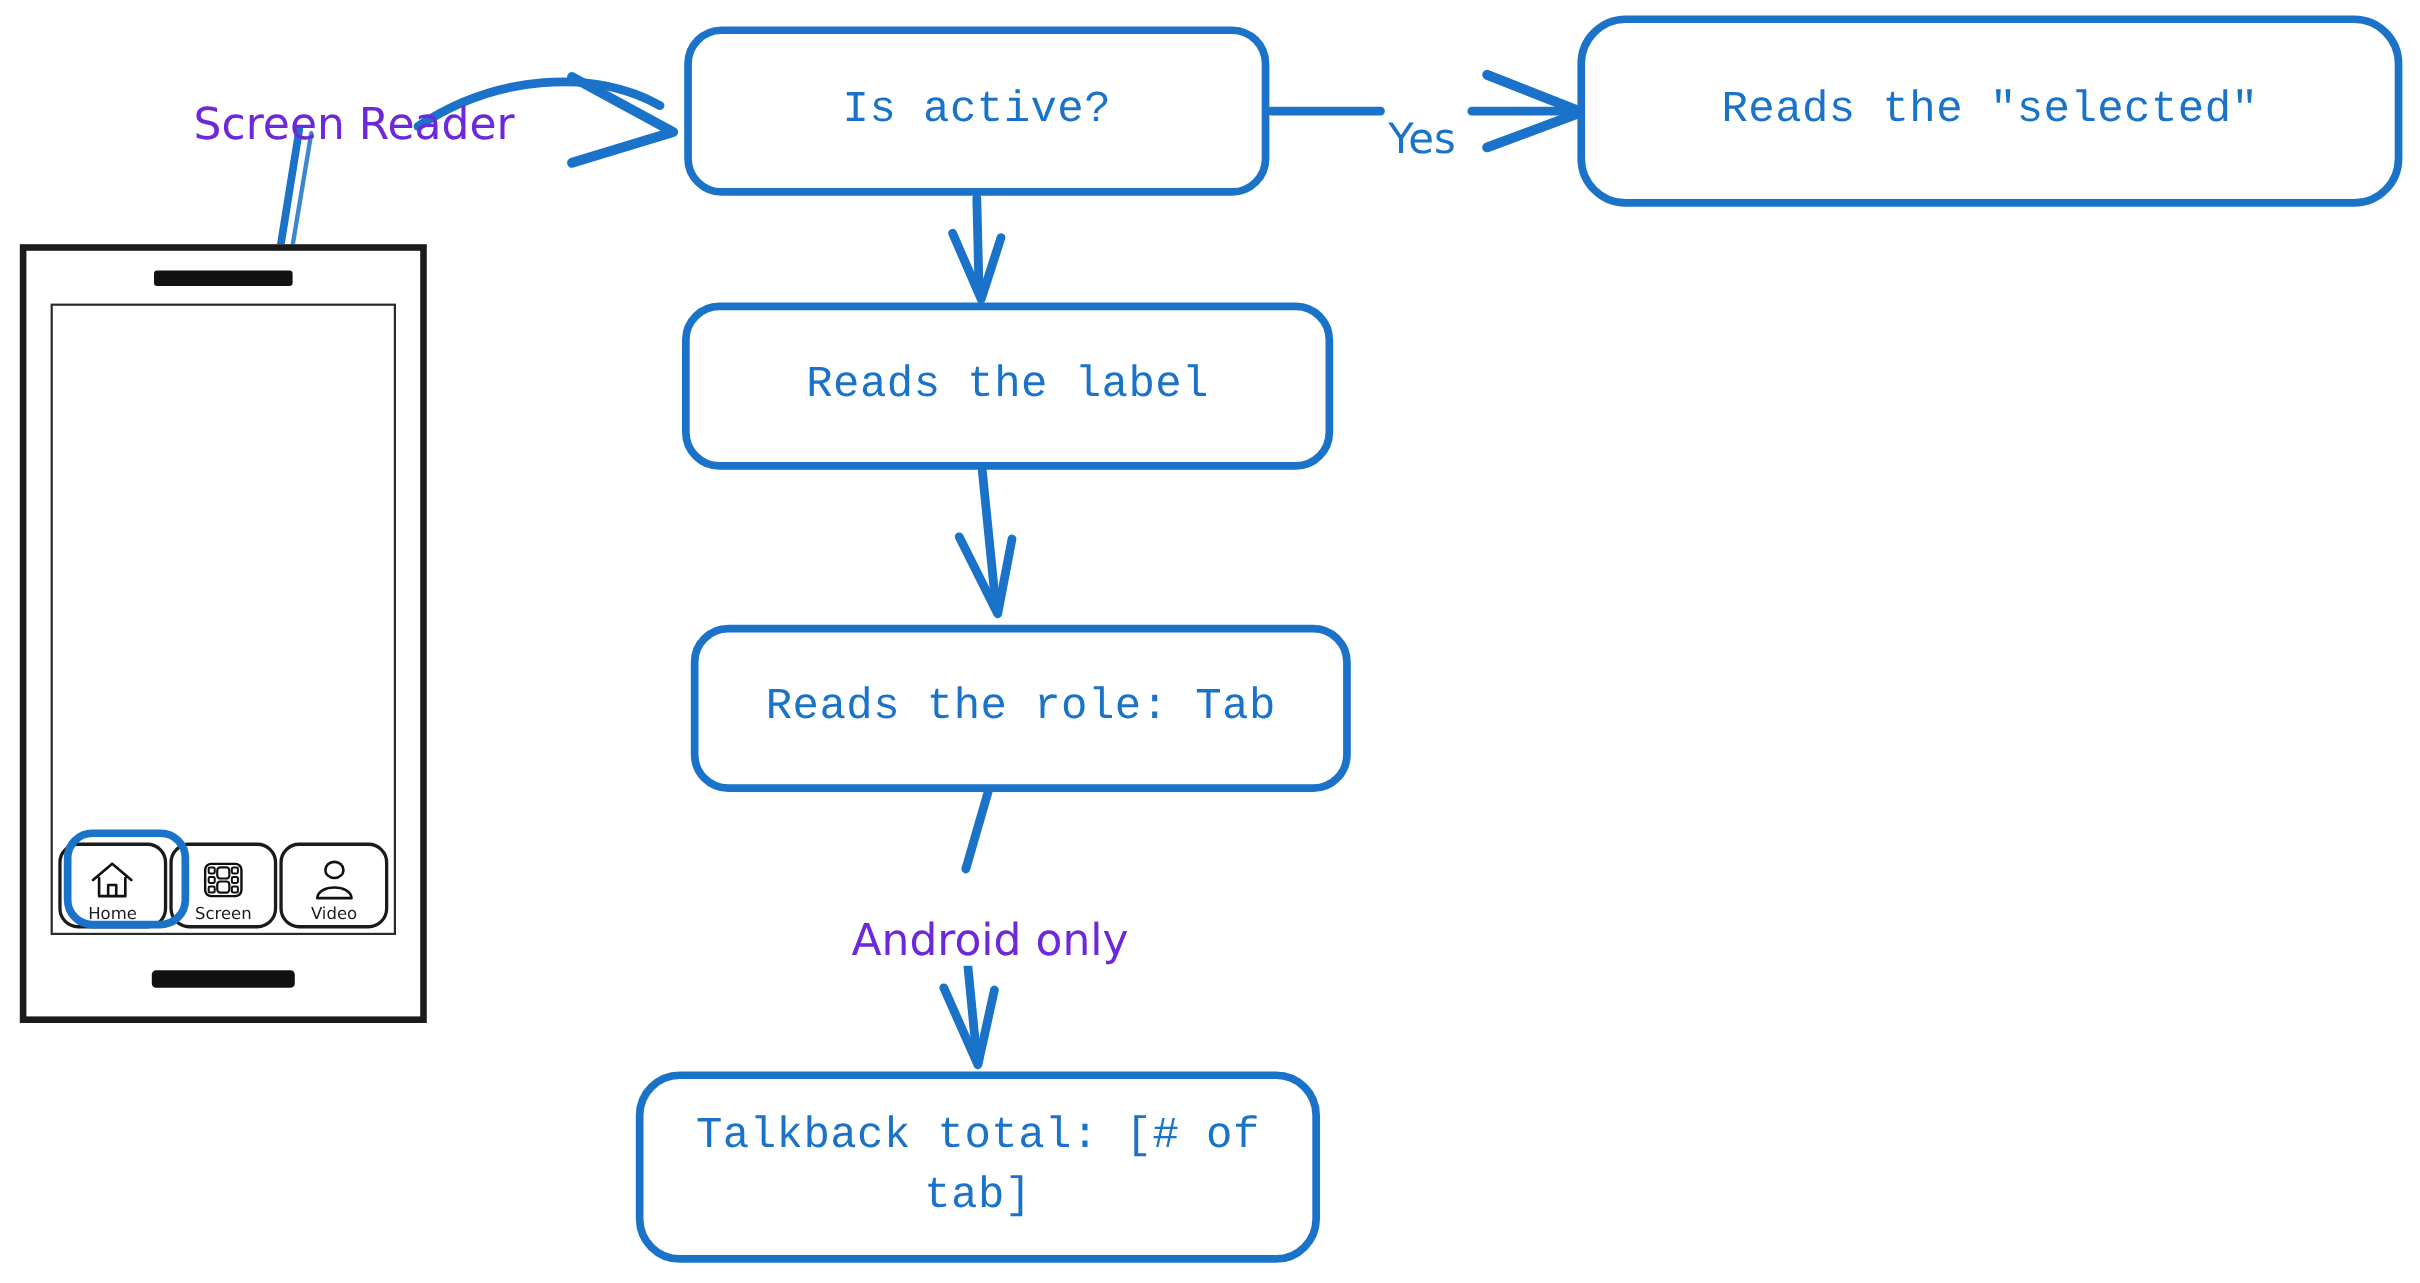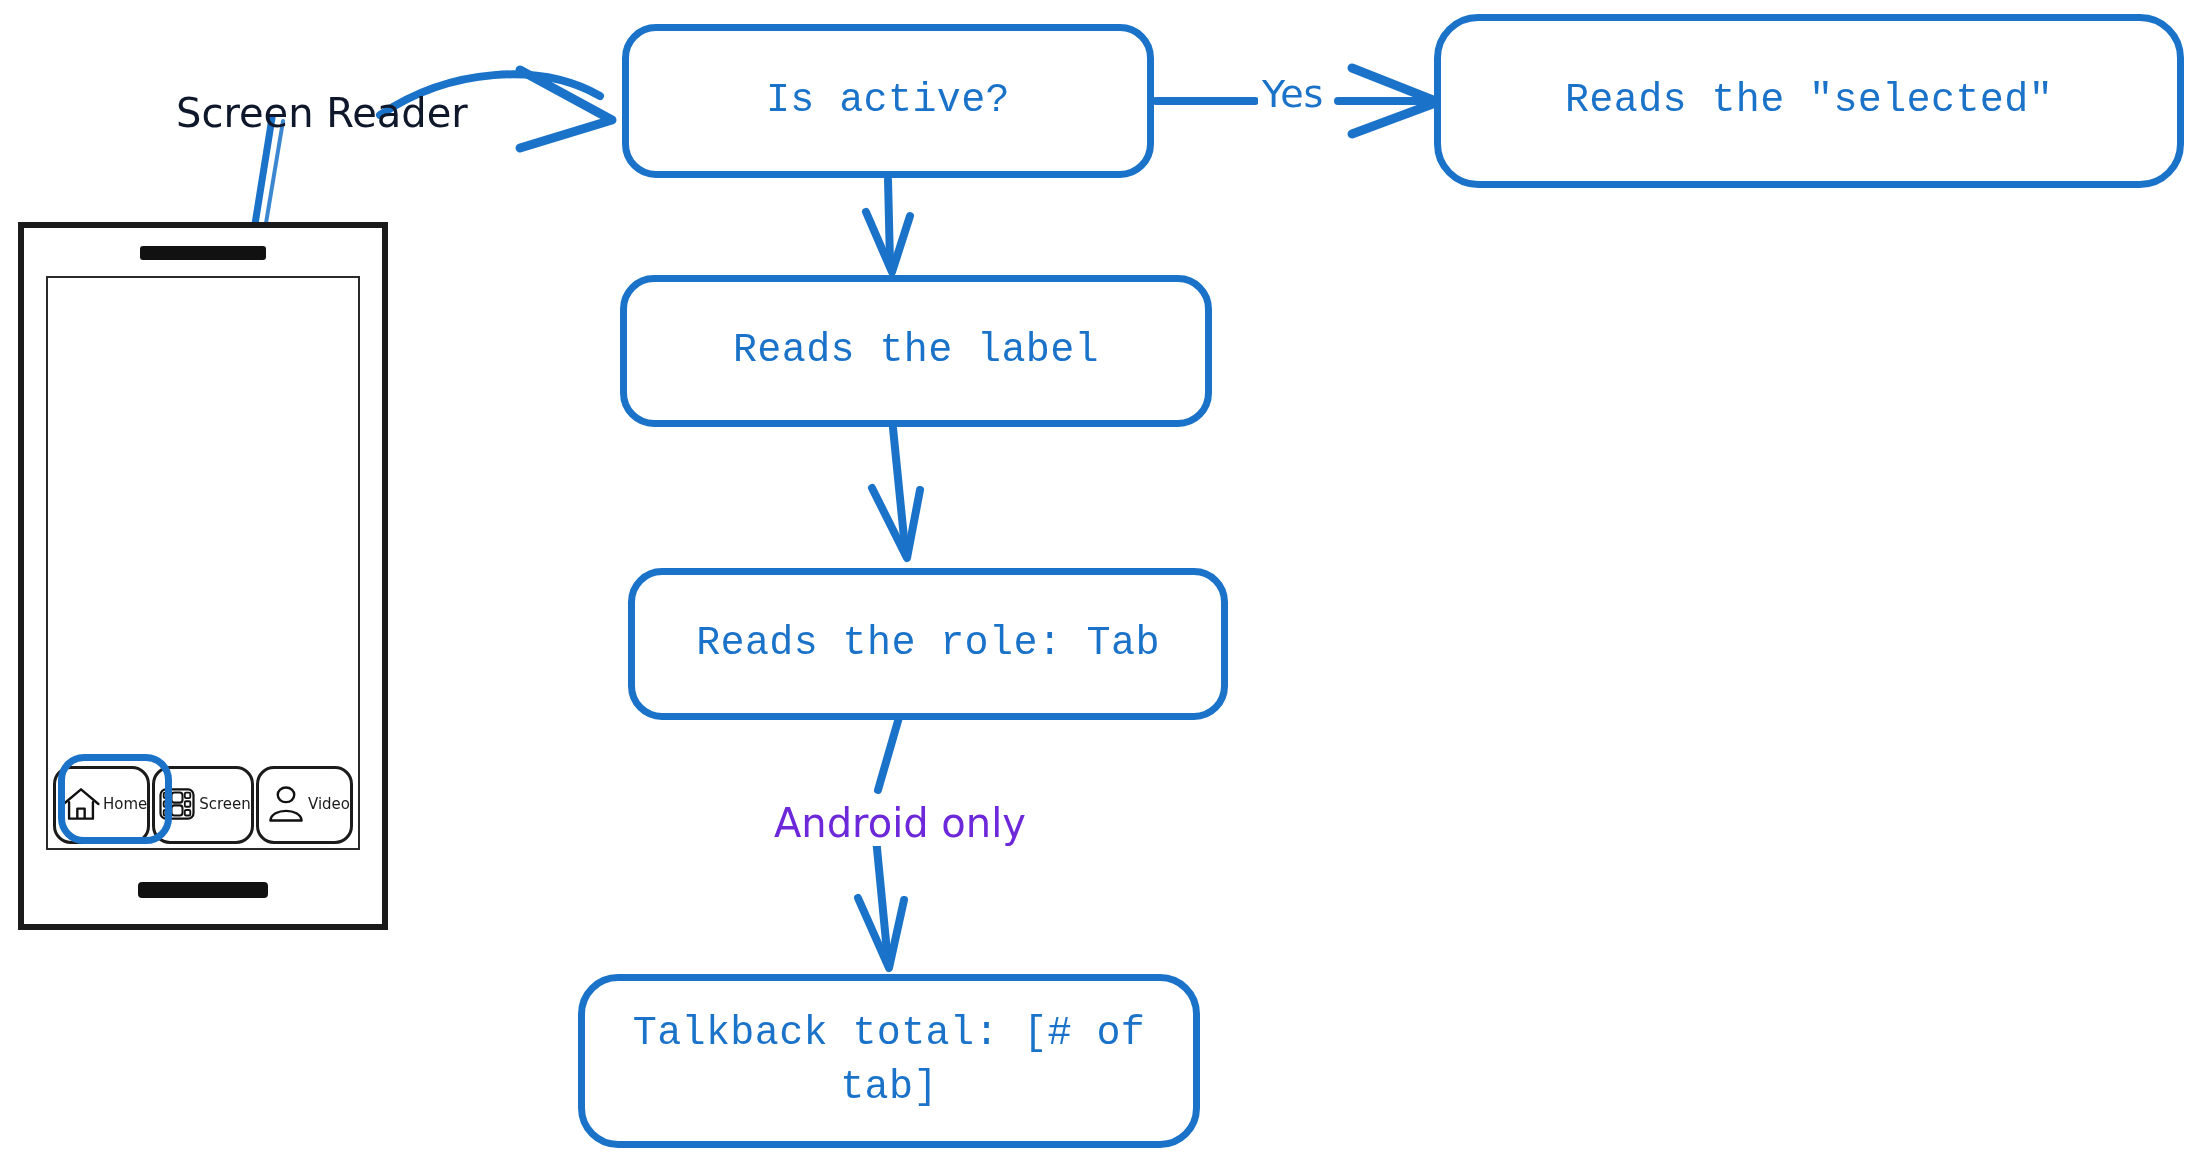--- a/index.html
+++ b/index.html
@@ -53,31 +53,32 @@
   
   .edge-label {
     position: absolute;
     color: #1a73c8;
     font-family: "DejaVu Sans", sans-serif;
     font-size: 38px;
     white-space: nowrap;
     z-index: 6;
     background: #ffffff;
     padding: 0 4px;
+    margin-top: 32px;
   }
   #label-yes     { left: 1258px; top: 72px; }
   #label-android {
     left: 770px; top: 800px;
     color: #6d28d9;
     font-size: 40px;
   }
   #label-screen-reader {
     position: absolute;
     left: 176px; top: 90px;
-    color: #0f172a;
+    color: #6d28d9;
     font-family: "DejaVu Sans", sans-serif;
     font-size: 40px;
     white-space: nowrap;
     z-index: 6;
   }
 
   
   #phone {
     position: absolute;
     left: 18px;
@@ -132,21 +133,21 @@
   }
   .tab {
     position: relative;
     flex: 1 1 0;
     height: 78px;
     box-sizing: border-box;
     border: 3px solid #1b1b1b;
     border-radius: 18px;
     background: #ffffff;
     display: flex;
-    flex-direction: row;
+    flex-direction: column;
     align-items: center;
     justify-content: flex-end;
     padding-bottom: 3px;
     margin: 0 1px;
   }
   .tab-icon { width: 44px; height: 44px; display: block; }
   .tab-label {
     font-family: "DejaVu Sans", sans-serif;
     font-size: 15px;
     color: #1b1b1b;

